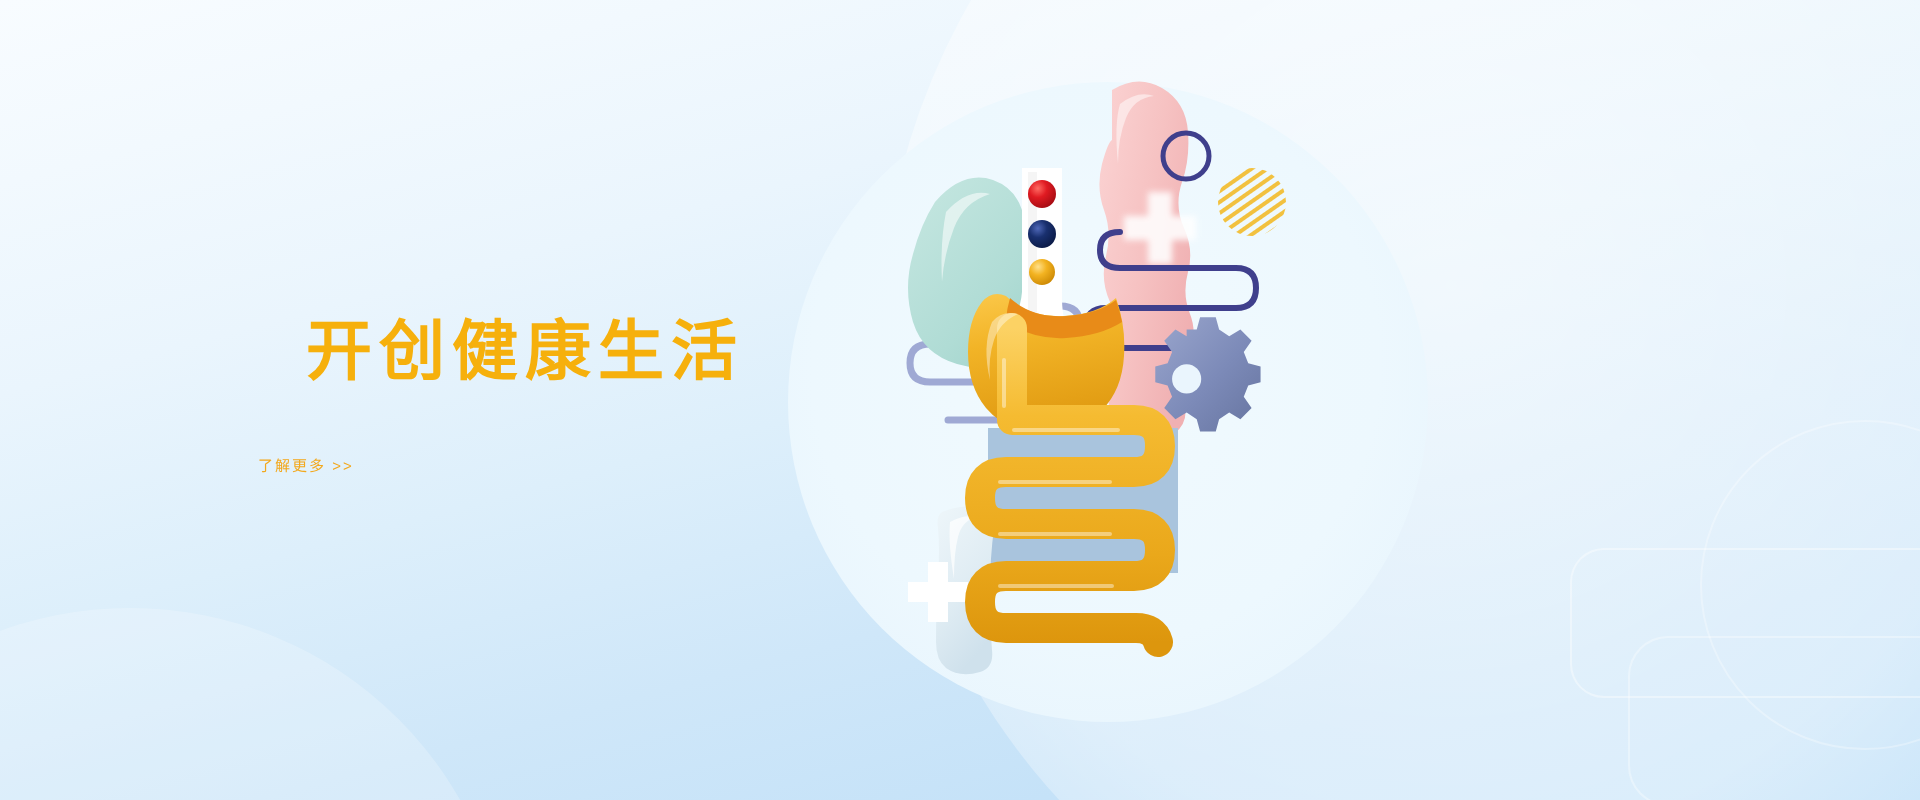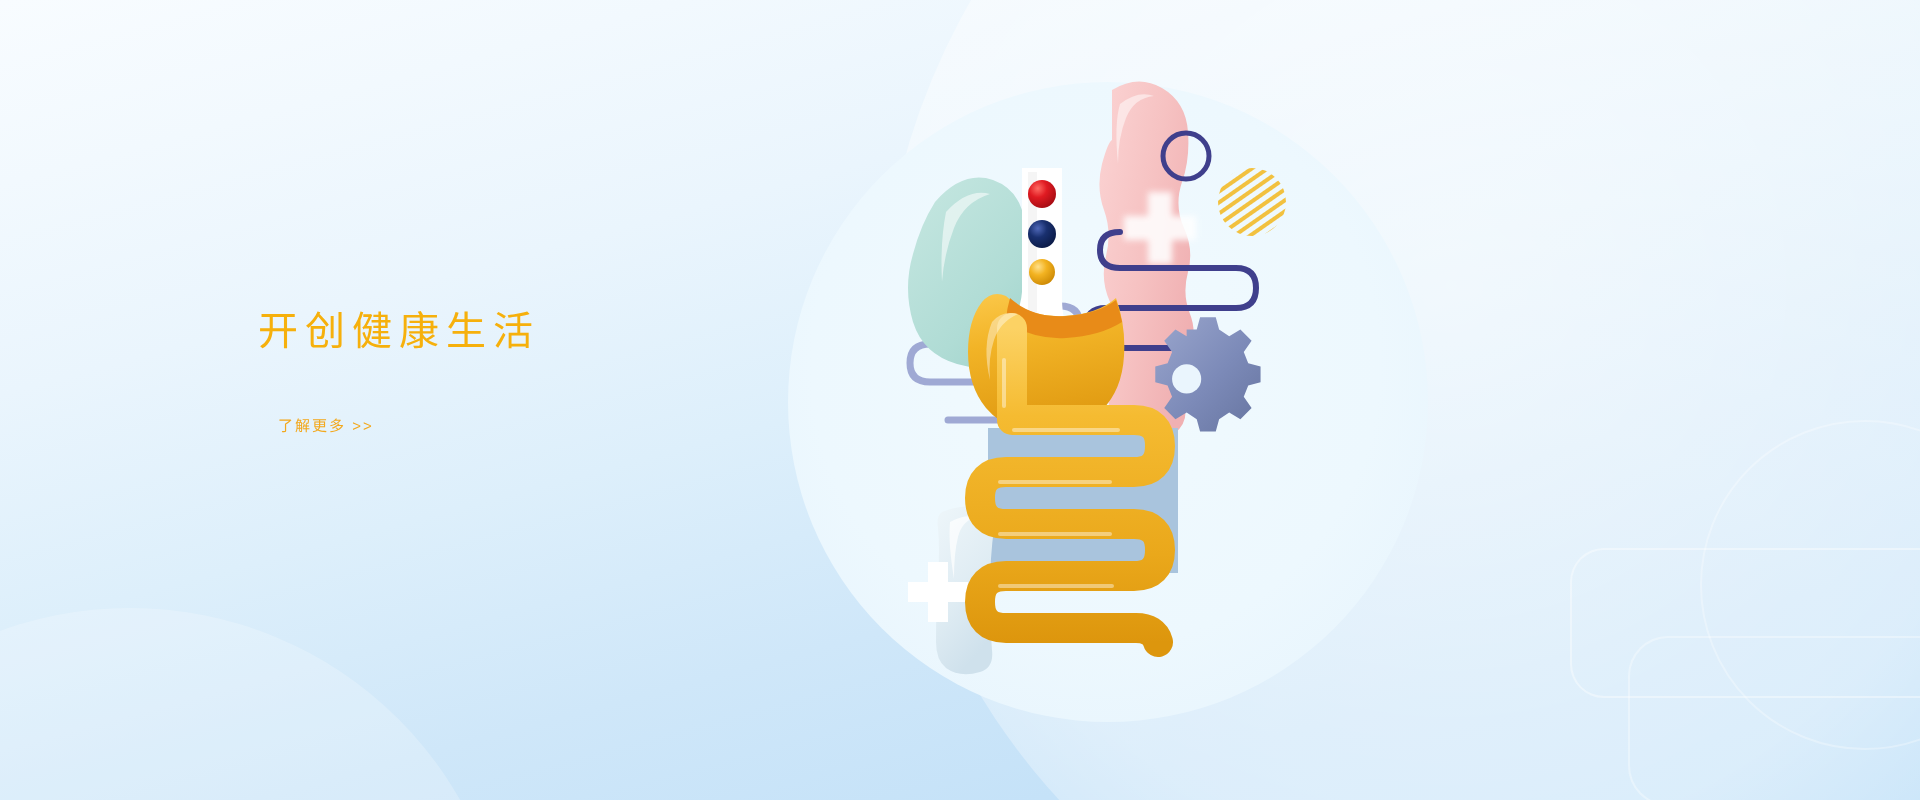--- a/index.html
+++ b/index.html
@@ -64,36 +64,36 @@
   }
 
   
   .copy {
     position:absolute;
     left:258px; top:300px;
     width:620px;
     z-index:6;
   }
   .headline {
-    font-size:40px;
+    font-size:66px;
     line-height:1.55;
-    font-weight:400;
+    font-weight:700;
     letter-spacing:7px;
     color:#f6b00c;
     white-space:nowrap;
+    margin-left:48px;
   }
   .cta {
     display:inline-block;
     margin-top:52px;
     font-size:15px;
     letter-spacing:2px;
     color:#f3a81c;
     text-decoration:none;
     cursor:pointer;
-    margin-left:20px;
   }
 
   
   .illo-wrap {
     position:absolute;
     left:760px; top:60px;
     width:680px; height:680px;
     z-index:5;
   }
   .illo-disc {

